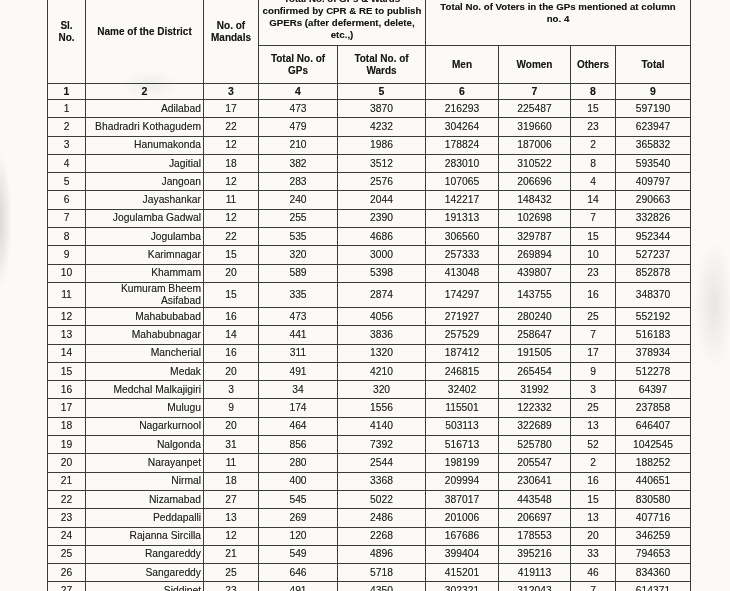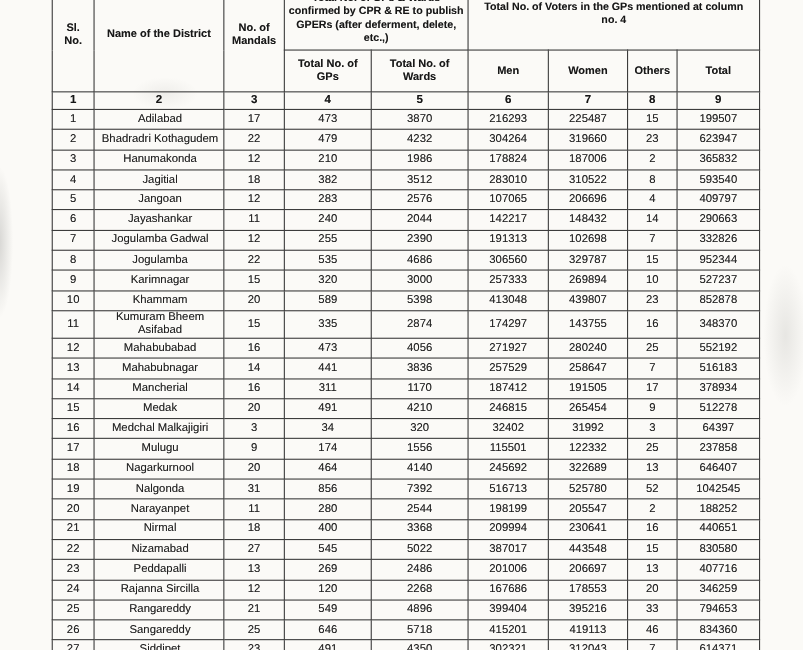--- a/index.html
+++ b/index.html
@@ -48,21 +48,21 @@
   th.group-head.voters { vertical-align:middle; padding-top:0; }
   tr.num-row th { font-size:10.5px; line-height:13px; white-space:nowrap; }
 
   .district-table td {
     font-size:10.3px; line-height:12px;
     height:17.3px;
     vertical-align:middle;
     white-space:nowrap;
   }
   .district-table td.district-cell {
-    text-align:center; padding-left:4px;
+    text-align:right; padding-left:4px;
     white-space:normal;
   }
 </style>
 </head>
 <body>
 
 <div class="page">
   <div class="smudge left"></div>
   <div class="smudge right"></div>
   <div class="smudge top"></div>
@@ -118,21 +118,21 @@
     <tbody>
         <tr>
           <td>1</td>
           <td class="district-cell">Adilabad</td>
           <td>17</td>
           <td>473</td>
           <td>3870</td>
           <td>216293</td>
           <td>225487</td>
           <td>15</td>
-          <td>199507</td>
+          <td>597190</td>
         </tr>
         <tr>
           <td>2</td>
           <td class="district-cell">Bhadradri Kothagudem</td>
           <td>22</td>
           <td>479</td>
           <td>4232</td>
           <td>304264</td>
           <td>319660</td>
           <td>23</td>
@@ -257,21 +257,21 @@
           <td>257529</td>
           <td>258647</td>
           <td>7</td>
           <td>516183</td>
         </tr>
         <tr>
           <td>14</td>
           <td class="district-cell">Mancherial</td>
           <td>16</td>
           <td>311</td>
-          <td>1170</td>
+          <td>1320</td>
           <td>187412</td>
           <td>191505</td>
           <td>17</td>
           <td>378934</td>
         </tr>
         <tr>
           <td>15</td>
           <td class="district-cell">Medak</td>
           <td>20</td>
           <td>491</td>
@@ -302,21 +302,21 @@
           <td>122332</td>
           <td>25</td>
           <td>237858</td>
         </tr>
         <tr>
           <td>18</td>
           <td class="district-cell">Nagarkurnool</td>
           <td>20</td>
           <td>464</td>
           <td>4140</td>
-          <td>245692</td>
+          <td>503113</td>
           <td>322689</td>
           <td>13</td>
           <td>646407</td>
         </tr>
         <tr>
           <td>19</td>
           <td class="district-cell">Nalgonda</td>
           <td>31</td>
           <td>856</td>
           <td>7392</td>

